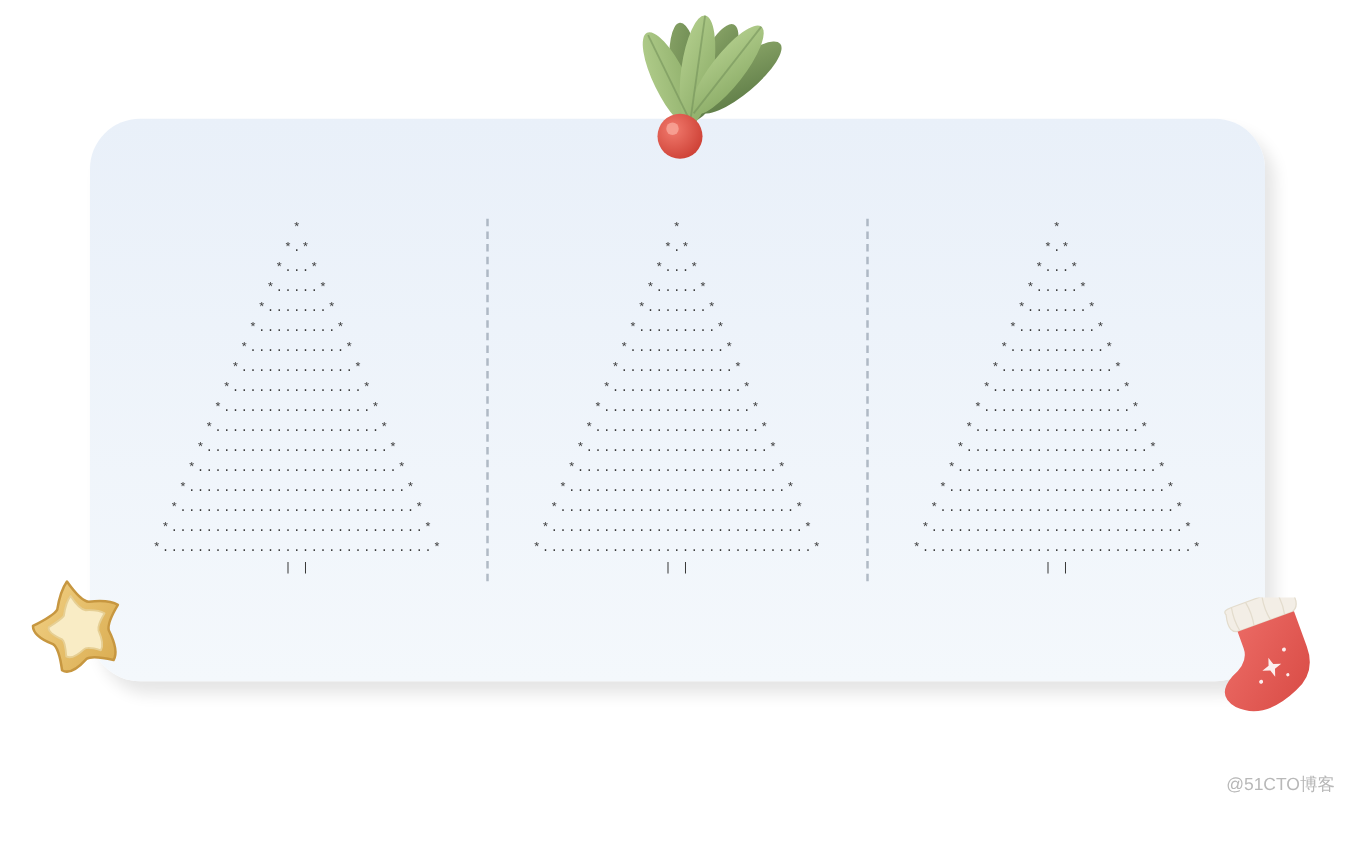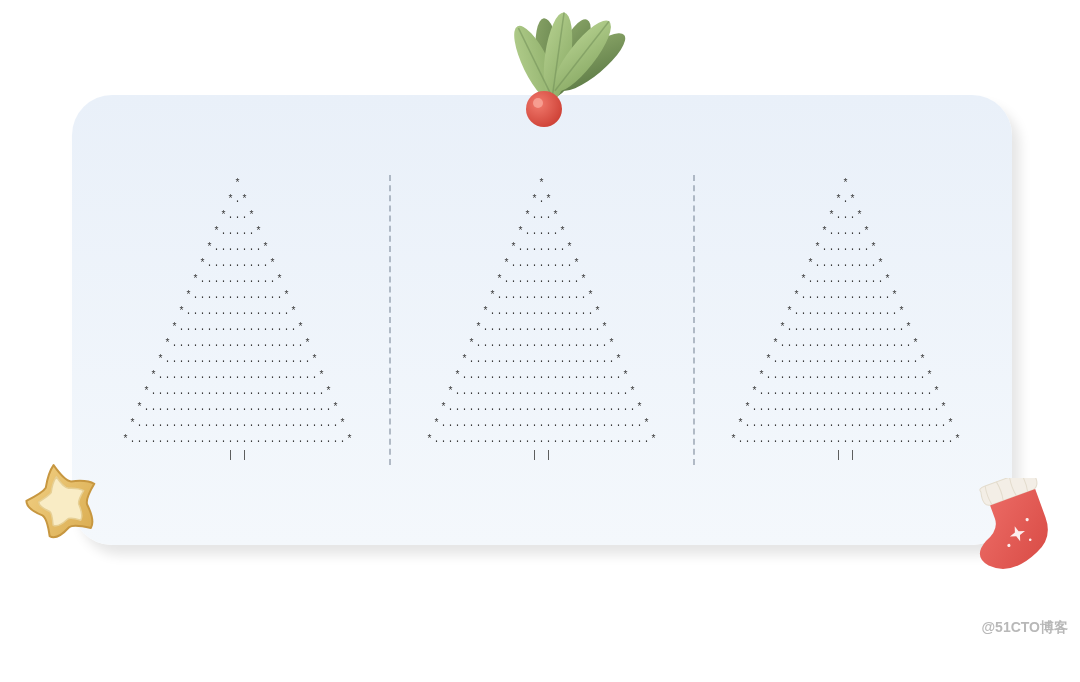--- a/index.html
+++ b/index.html
@@ -46,21 +46,20 @@
     border-left: 2px dashed #7d8a9a;
     opacity: 0.55;
   }
   .watermark {
     position: absolute;
     right: 12px;
     bottom: 45px;
     font-family: Arial, sans-serif;
     font-size: 14px;
     color: #b8b8b8;
-    font-weight: bold;
   }
 
   
   .holly {
     position: absolute;
     left: 492px;
     top: 6px;
     width: 140px;
     height: 130px;
     z-index: 5;

